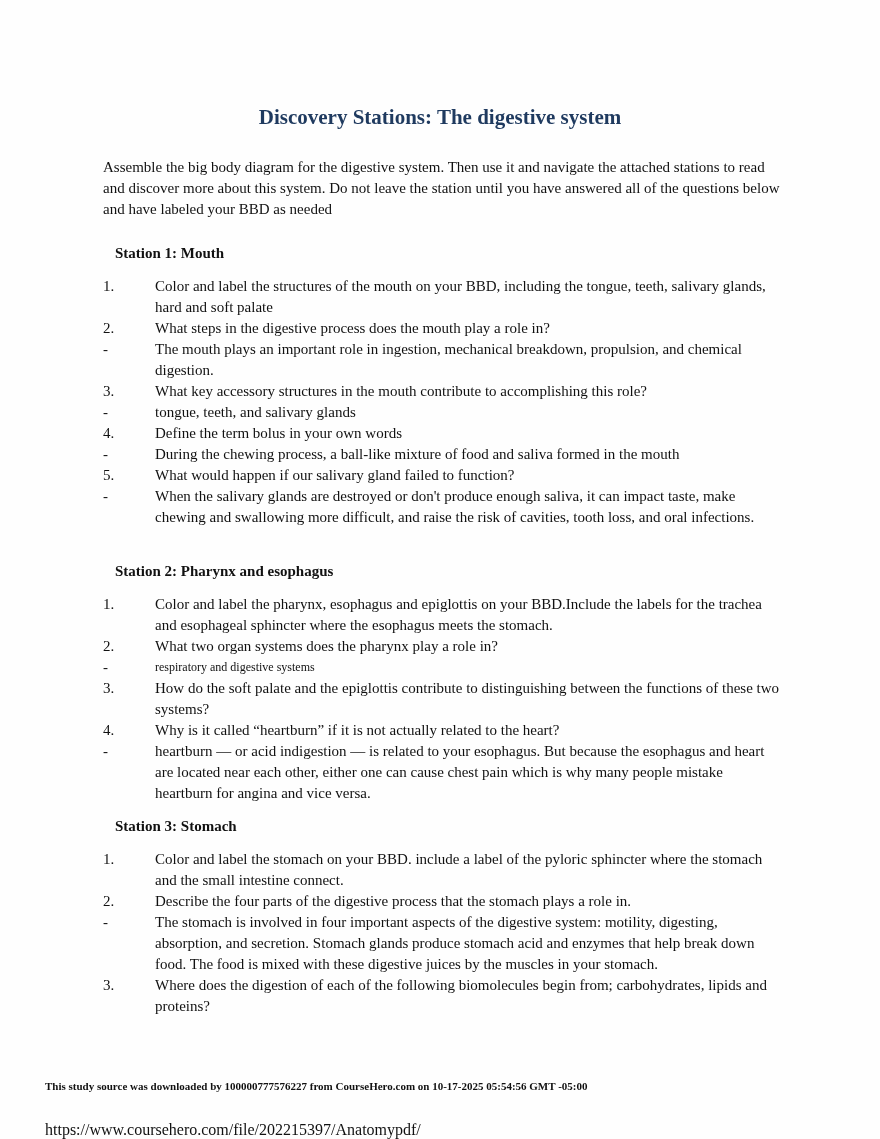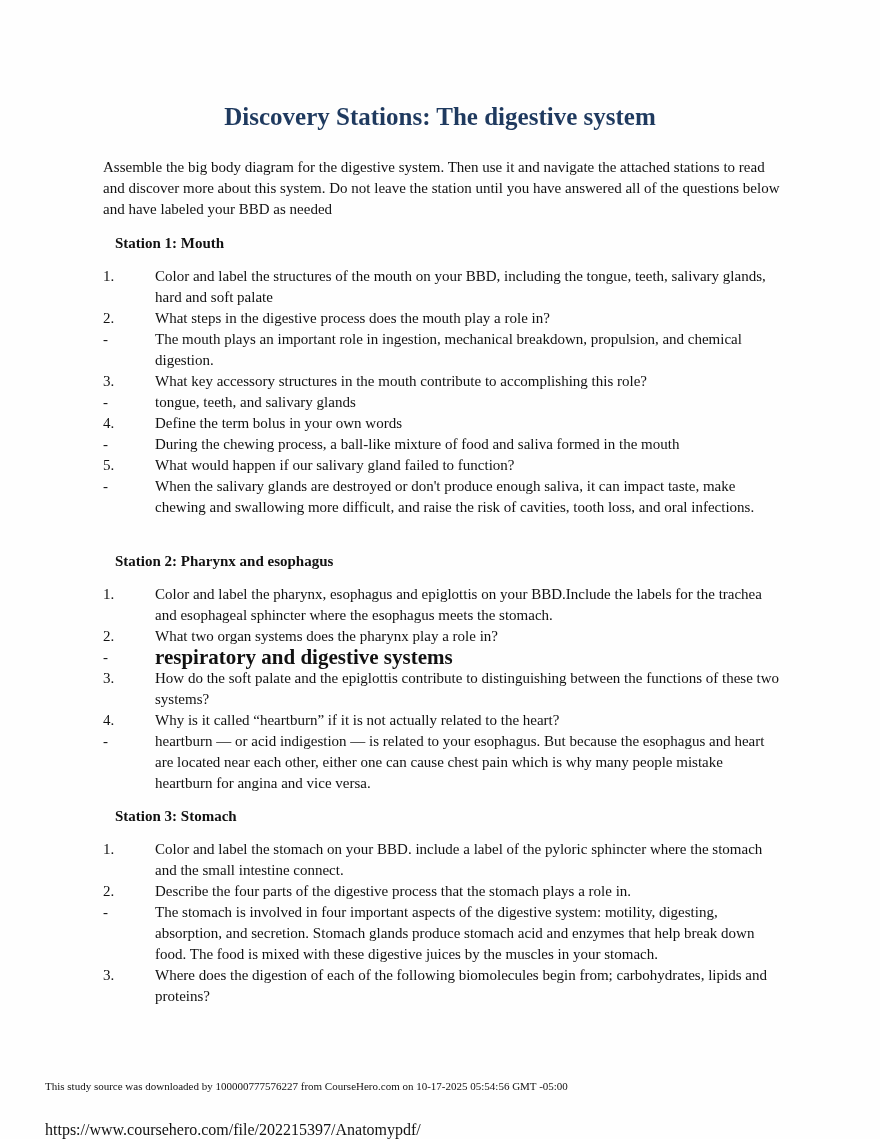--- a/index.html
+++ b/index.html
@@ -21,35 +21,35 @@
       width: 880px;
       height: 1139px;
       background: #fefefe;
     }
     .title {
       position: absolute;
       top: 103px;
       left: 0;
       width: 880px;
       text-align: center;
-      font-size: 25px;
+      font-size: 21px;
       font-weight: bold;
       color: #1f3a5f;
       line-height: 28px;
     }
     .content {
       position: absolute;
       left: 103px;
       top: 157px;
       width: 680px;
       font-size: 15px;
       line-height: 21px;
     }
     .intro {
-      margin: 0 0 13px 0;
+      margin: 0 0 23px 0;
     }
     .station-heading {
       font-weight: bold;
       margin: 12px;
     }
     .items {
       margin: 0;
       padding: 0;
       list-style: none;
     }
@@ -70,32 +70,32 @@
       text-align: left;
       margin-right: 28px;
     }
     .item .marker.dash span {
       text-align: left;
     }
     .item .text {
       flex: 1;
     }
     .item.large .text {
-      font-size: 21px;
-      font-weight: bold;
+      font-size: 12px;
     }
     .gap {
       height: 21px;
     }
     .footer-source {
       position: absolute;
       left: 45px;
       top: 1080px;
       font-size: 11px;
       color: #111;
+      font-weight: bold;
     }
     .footer-url {
       position: absolute;
       left: 45px;
       top: 1121px;
       font-size: 16px;
       color: #111;
     }
   </style>
 </head>

